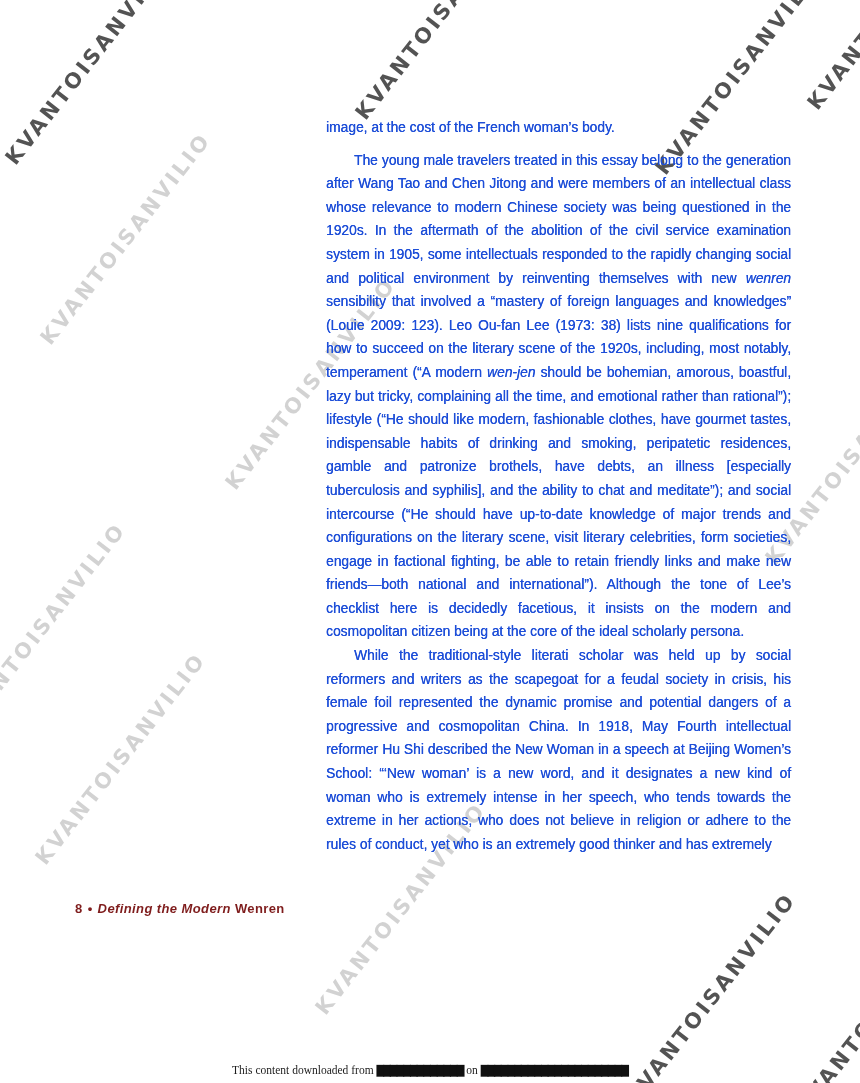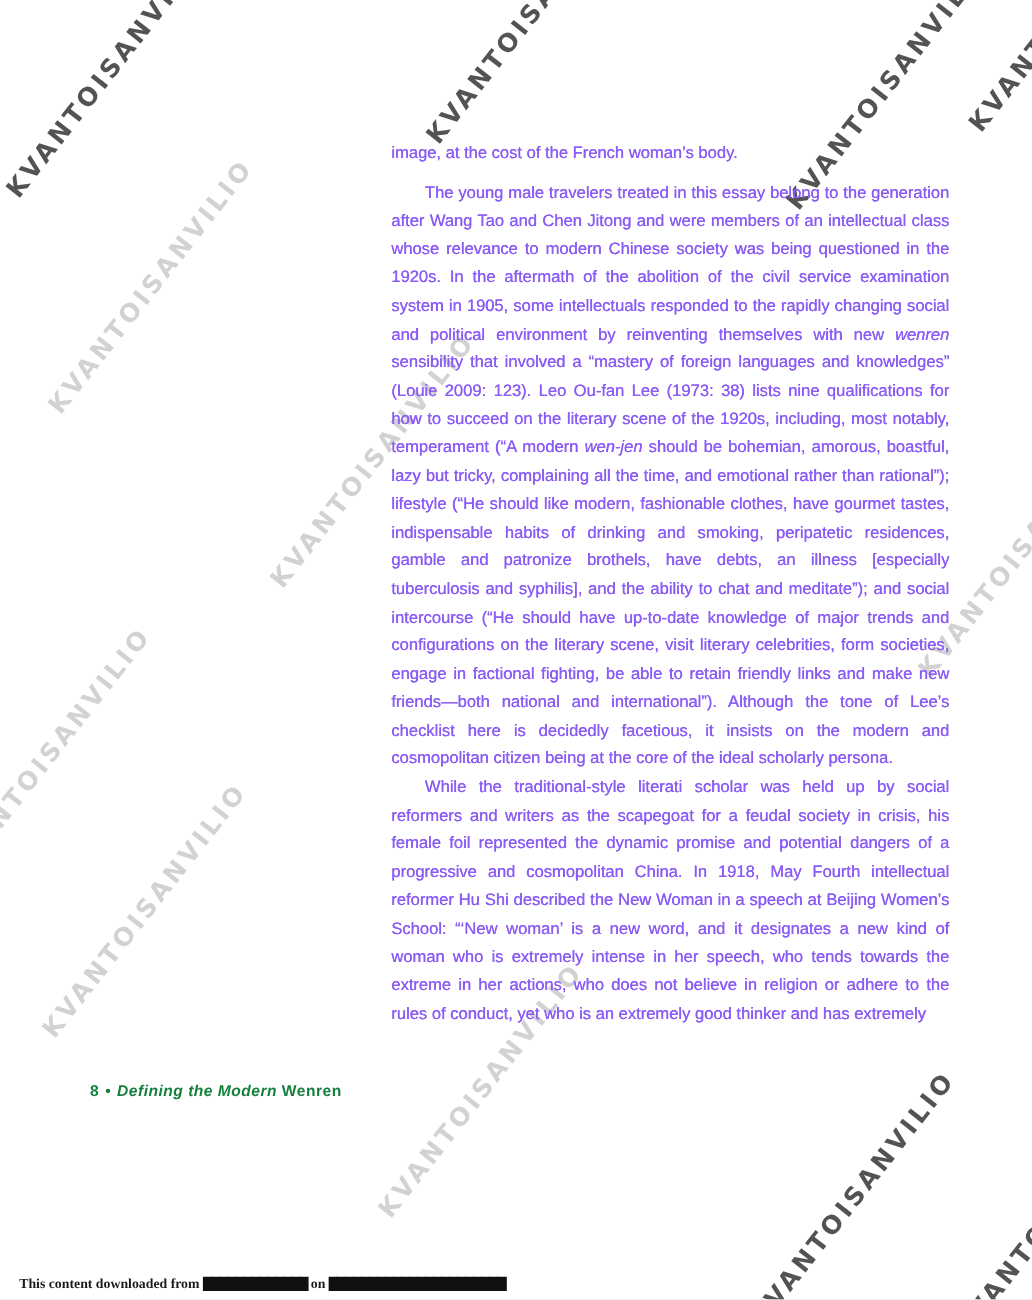--- a/index.html
+++ b/index.html
@@ -32,48 +32,47 @@
   .text-block {
     position:absolute;
     left:326px; top:116px; width:465px;
   }
   .para {
     margin:0;
     font-size:13.8px;
     line-height:23.6px;
     text-align:justify;
     text-indent:28px;
-    color:#8b5cf6;
+    color:#1d4ed8;
     text-shadow:0.25px 0 0 currentColor; 
   }
   .para i { font-style:italic; }
   .para.noindent { text-indent:0; margin-bottom:9px; }
 
   
   .runner {
     position:absolute;
     left:75px; top:901px;
     font-size:13px;
     font-weight:bold;
     letter-spacing:0.4px;
-    color:#15803d;
+    color:#7f1d1d;
   }
   .runner .sep { padding:0 5px; }
   .runner .ital { font-style:italic; }
 
   
   .jstor {
     position:absolute;
-    left:16px; right:0; bottom:5px;
-    text-align:left;
+    left:0; right:0; bottom:5px;
+    text-align:center;
     font-family:"Liberation Serif","DejaVu Serif",serif;
     font-size:11.5px;
     line-height:15px;
     color:#1c1c1c;
-    font-weight:bold;
   }
   .jstor .redact {
     font-family:"DejaVu Sans",sans-serif;
     font-size:10px;
     letter-spacing:-1px;
     color:#101010;
   }
 </style>
 </head>
 <body>

